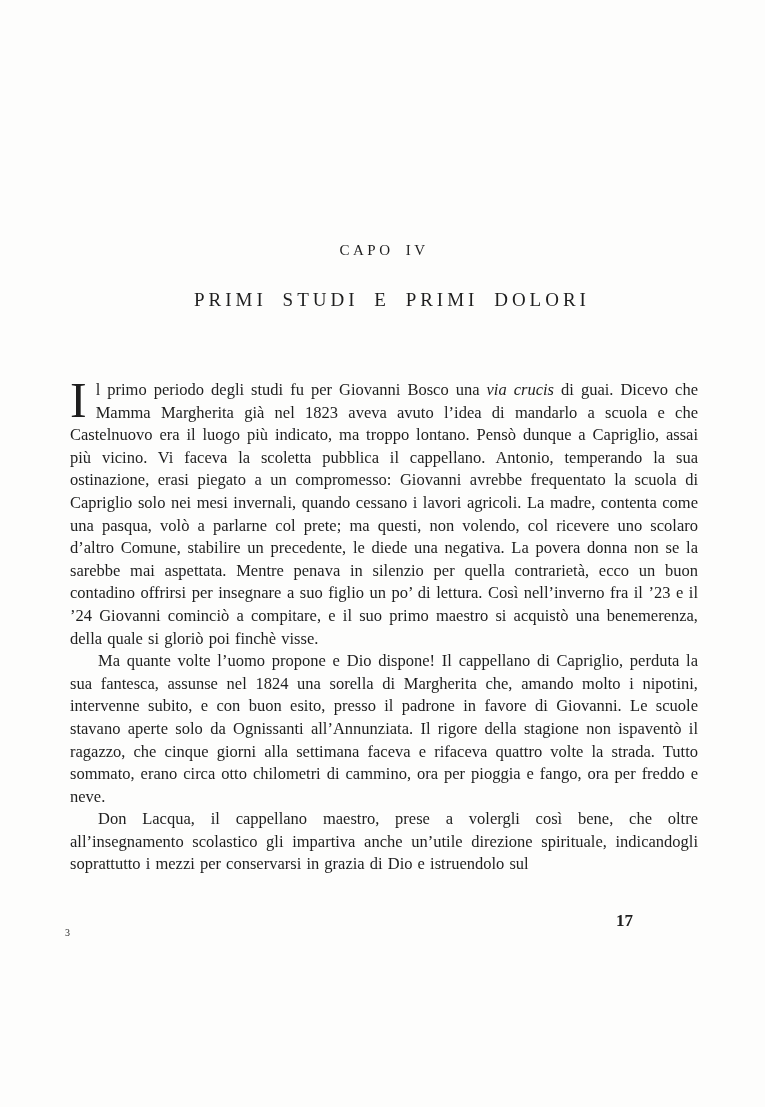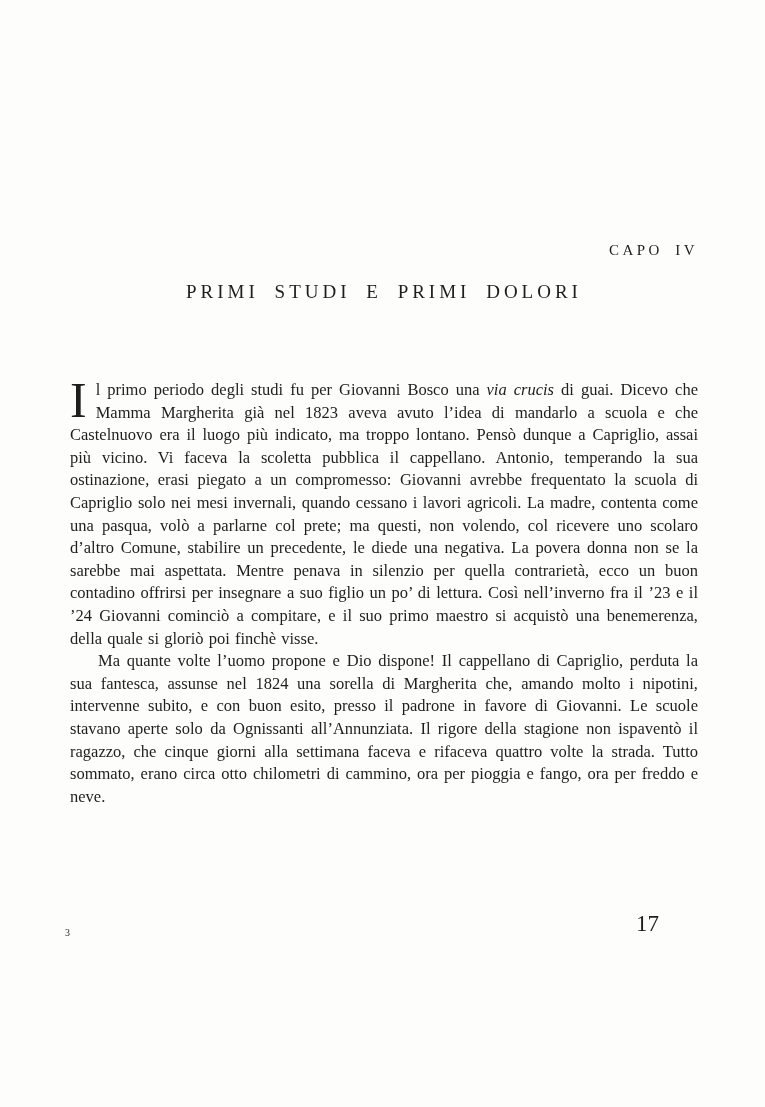--- a/index.html
+++ b/index.html
@@ -15,31 +15,31 @@
     background: var(--paper);
     color: var(--ink);
     font-family: "Liberation Serif", "DejaVu Serif", serif;
     overflow: hidden;
   }
   .chapter {
     position: absolute;
     top: 242px;
     left: 70px;
     width: 628px;
-    text-align: right;
+    text-align: center;
     font-size: 15px;
     letter-spacing: 3.5px;
     word-spacing: 5px;
   }
   .title {
     position: absolute;
     top: 281px;
     left: 70px;
     width: 628px;
-    margin: 0;
+    margin: 8px;
     text-align: center;
     font-size: 19px;
     font-weight: normal;
     letter-spacing: 4px;
     word-spacing: 7px;
   }
   .body-text {
     position: absolute;
     top: 379px;
     left: 70px;
@@ -59,30 +59,32 @@
     padding: 2px 9px 0 0;
   }
   .signature {
     position: absolute;
     left: 65px;
     top: 927px;
     font-size: 10px;
   }
   .pagenum {
     position: absolute;
-    left: 636px;
+    left: 616px;
     top: 911px;
-    font-size: 23px;
+    font-size: 17px;
+    font-weight: bold;
   }
 </style>
 </head>
 <body>
 
 <div class="page">
   <div class="chapter">CAPO IV</div>
   <h1 class="title">PRIMI STUDI E PRIMI DOLORI</h1>
   <div class="body-text">
       <p class="para first"><span class="drop-cap">I</span><span>l primo periodo degli studi fu per Giovanni Bosco una </span><i>via crucis</i><span> di guai. Dicevo che Mamma Margherita già nel 1823 aveva avuto l’idea di mandarlo a scuola e che Castelnuovo era il luogo più indicato, ma troppo lontano. Pensò dunque a Capriglio, assai più vicino. Vi faceva la scoletta pubblica il cappellano. Antonio, temperando la sua ostinazione, erasi piegato a un compromesso: Giovanni avrebbe frequentato la scuola di Capriglio solo nei mesi invernali, quando cessano i lavori agricoli. La madre, contenta come una pasqua, volò a parlarne col prete; ma questi, non volendo, col ricevere uno scolaro d’altro Comune, stabilire un precedente, le diede una negativa. La povera donna non se la sarebbe mai aspettata. Mentre penava in silenzio per quella contrarietà, ecco un buon contadino offrirsi per insegnare a suo figlio un po’ di lettura. Così nell’inverno fra il ’23 e il ’24 Giovanni cominciò a compitare, e il suo primo maestro si acquistò una benemerenza, della quale si gloriò poi finchè visse.</span></p>
       <p class="para"><span>Ma quante volte l’uomo propone e Dio dispone! Il cappellano di Capriglio, perduta la sua fantesca, assunse nel 1824 una sorella di Margherita che, amando molto i nipotini, intervenne subito, e con buon esito, presso il padrone in favore di Giovanni. Le scuole stavano aperte solo da Ognissanti all’Annunziata. Il rigore della stagione non ispaventò il ragazzo, che cinque giorni alla settimana faceva e rifaceva quattro volte la strada. Tutto sommato, erano circa otto chilometri di cammino, ora per pioggia e fango, ora per freddo e neve.</span></p>
+      <p class="para"><span>Don Lacqua, il cappellano maestro, prese a volergli così bene, che oltre all’insegnamento scolastico gli impartiva anche un’utile direzione spirituale, indicandogli soprattutto i mezzi per conservarsi in grazia di Dio e istruendolo sul</span></p>
     </div>
   <div class="signature">3</div>
   <div class="pagenum">17</div>
 </div>
 
 </body></html>

